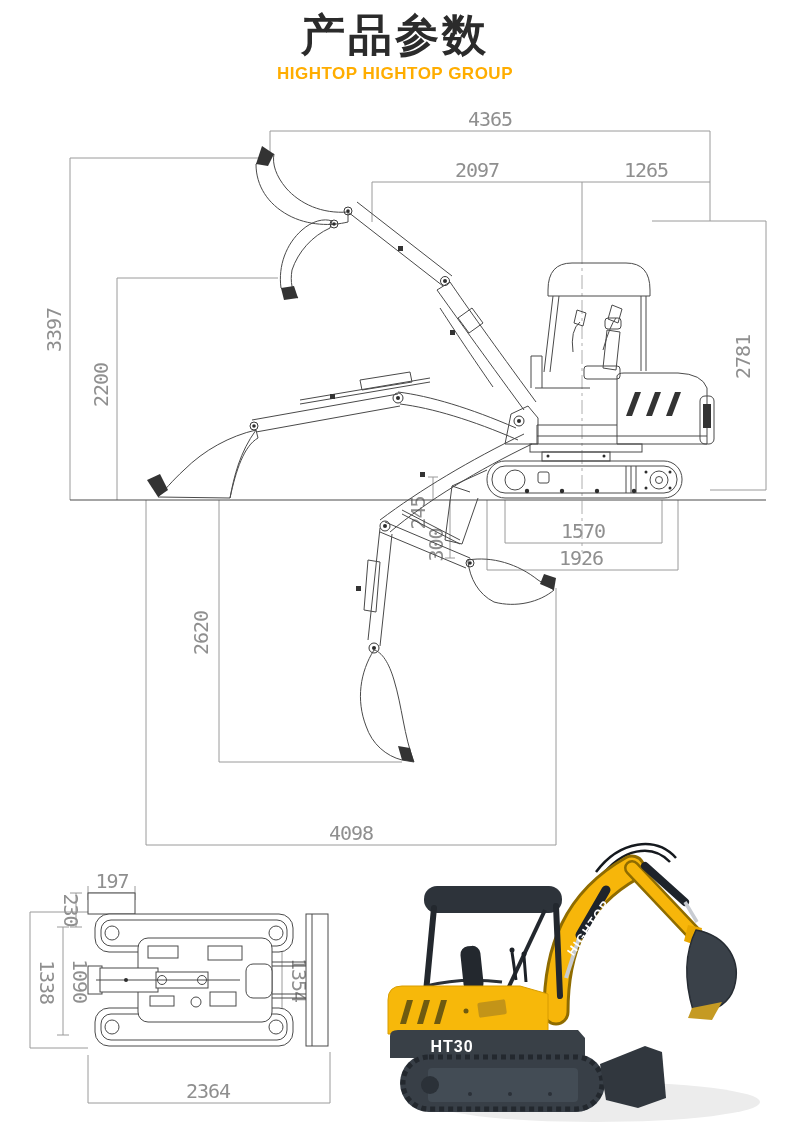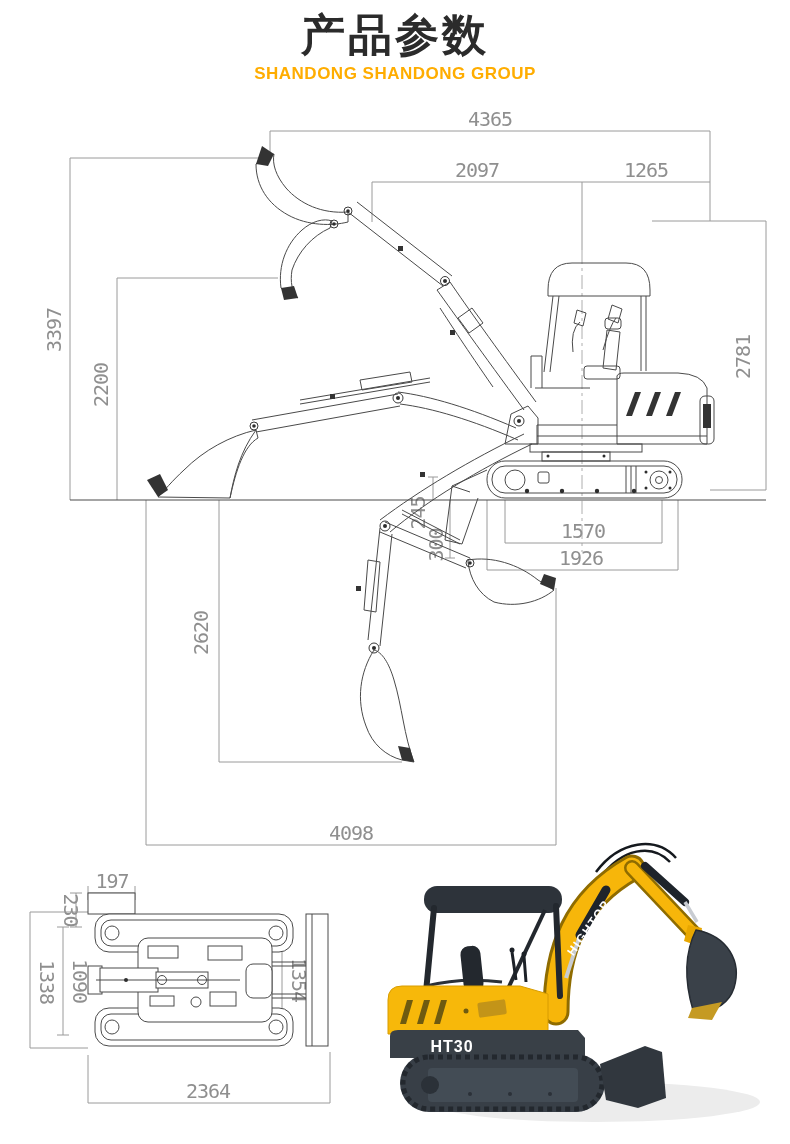--- a/index.html
+++ b/index.html
@@ -18,21 +18,21 @@
   .jt{stroke:#3a3a3a;stroke-width:1;fill:none;}
   .dot{fill:#2d2d2d;stroke:none;}
   .blk{fill:#333333;stroke:none;}
 </style>
 </head>
 <body>
 
 <div class="page">
 
   <div class="title">产品参数</div>
-  <div class="subtitle">SHANDONG SHANDONG GROUP</div>
+  <div class="subtitle">HIGHTOP HIGHTOP GROUP</div>
 
   <svg width="790" height="1144" viewBox="0 0 790 1144">
 
     <g>
       <path class="dl" d="M270,131 H710 M270,131 V158 M710,131 V181"></path>
       <text class="dim" x="490" y="126" text-anchor="middle">4365</text>
 
       <path class="dl" d="M372,182 H710 M372,182 V222 M582,182 V250 M710,181 V221"></path>
       <text class="dim" x="477" y="177" text-anchor="middle">2097</text>
       <text class="dim" x="646" y="177" text-anchor="middle">1265</text>

